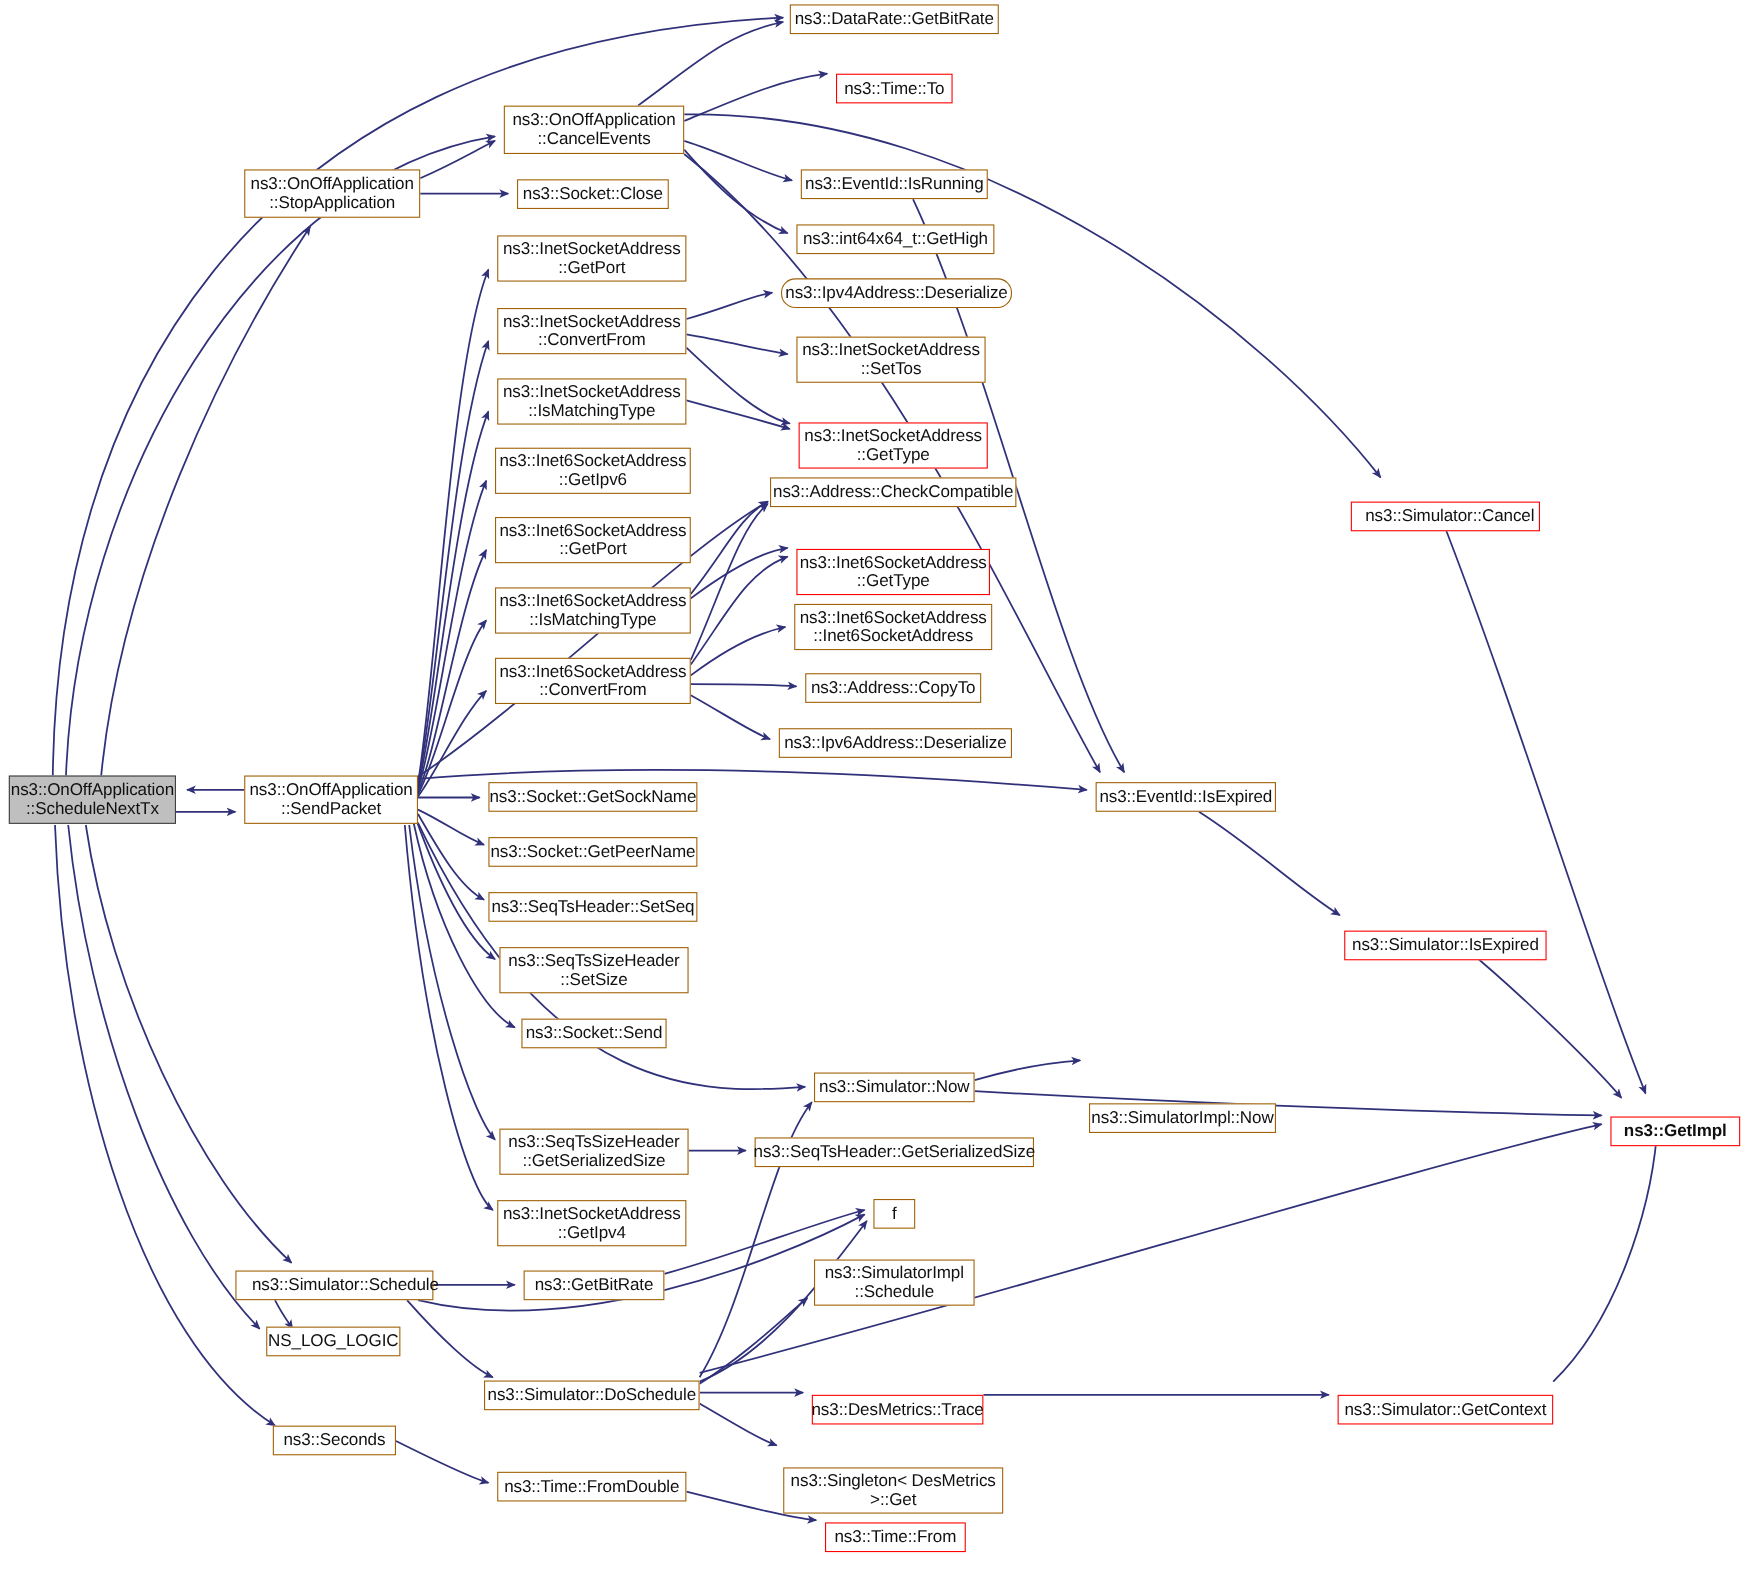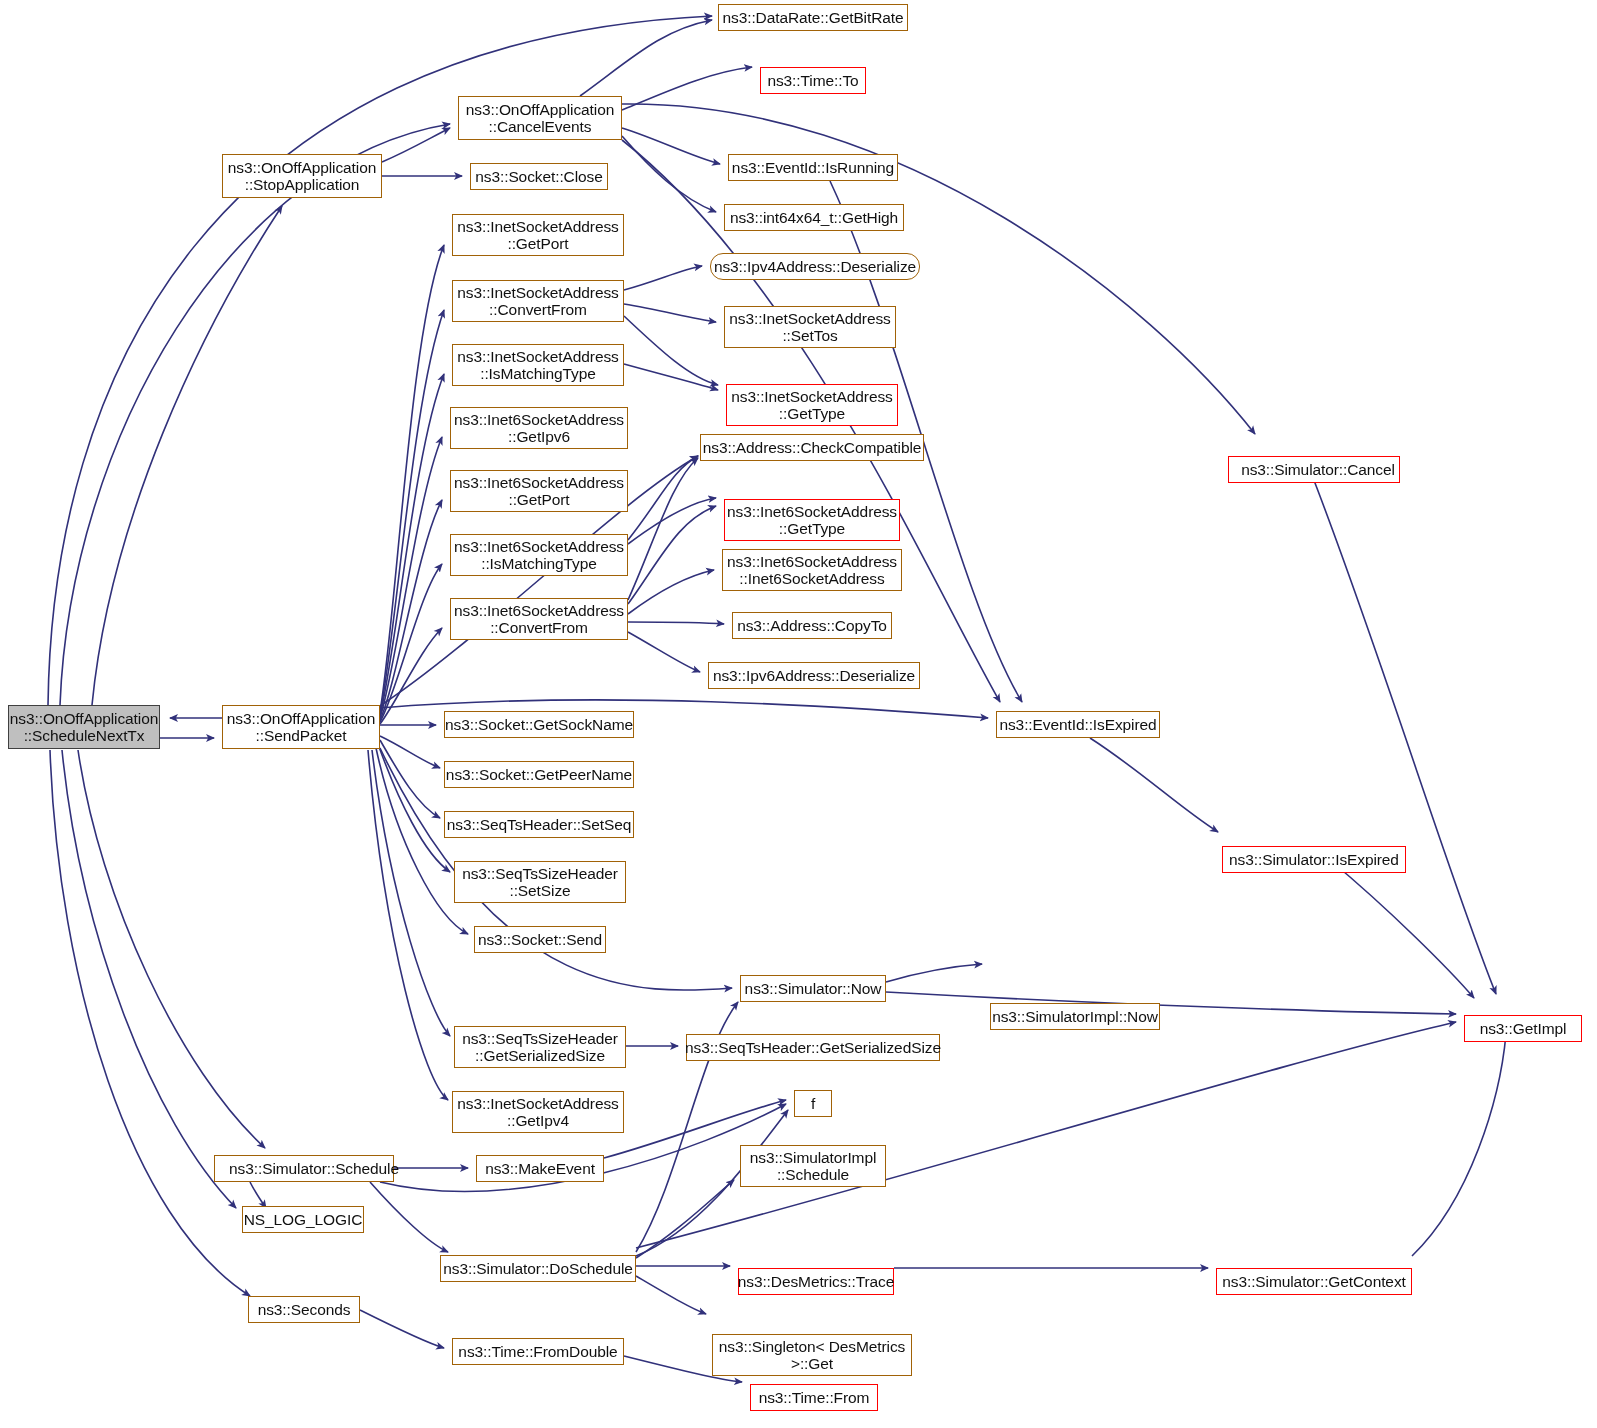--- a/index.html
+++ b/index.html
@@ -234,26 +234,26 @@
     <div class="node thick" style="left: 990px; top: 1003px; width: 170px; height: 27px;">ns3::SimulatorImpl::Now</div>
     <div class="node thick" style="left: 454px; top: 1026px; width: 172px; height: 42px;">ns3::SeqTsSizeHeader
 ::GetSerializedSize</div>
     <div class="node thick" style="left: 686px; top: 1034px; width: 254px; height: 27px;">ns3::SeqTsHeader::GetSerializedSize</div>
     <div class="node thick" style="left: 452px; top: 1091px; width: 172px; height: 42px;">ns3::InetSocketAddress
 ::GetIpv4</div>
     <div class="node thick" style="left: 794px; top: 1090px; width: 38px; height: 27px;">f</div>
     <div class="node thick" style="left: 740px; top: 1145px; width: 146px; height: 42px;">ns3::SimulatorImpl
 ::Schedule</div>
     <div class="node thick" style="left: 214px; top: 1155px; width: 180px; height: 27px; padding-left: 24px;">ns3::Simulator::Schedule</div>
-    <div class="node thick" style="left: 476px; top: 1155px; width: 128px; height: 27px;">ns3::MakeEvent</div>
+    <div class="node thick" style="left: 476px; top: 1155px; width: 128px; height: 27px;">ns3::GetBitRate</div>
     <div class="node thick" style="left: 242px; top: 1206px; width: 122px; height: 27px;">NS_LOG_LOGIC</div>
     <div class="node thick" style="left: 440px; top: 1255px; width: 196px; height: 27px;">ns3::Simulator::DoSchedule</div>
     <div class="node red" style="left: 738px; top: 1255px; width: 156px; height: 27px;">ns3::DesMetrics::Trace</div>
     <div class="node thick" style="left: 712px; top: 1334px; width: 200px; height: 42px;">ns3::Singleton&lt; DesMetrics
 &gt;::Get</div>
     <div class="node thick" style="left: 452px; top: 1338px; width: 172px; height: 27px;">ns3::Time::FromDouble</div>
     <div class="node thick" style="left: 248px; top: 1296px; width: 112px; height: 27px; text-align: right;">ns3::Seconds</div>
     <div class="node red" style="left: 750px; top: 1371px; width: 128px; height: 27px;">ns3::Time::From</div>
     <div class="node red" style="left: 1228px; top: 443px; width: 172px; height: 27px; padding-left: 12px;">ns3::Simulator::Cancel</div>
     <div class="node red" style="left: 1222px; top: 833px; width: 184px; height: 27px;">ns3::Simulator::IsExpired</div>
-    <div class="node red" style="left: 1464px; top: 1002px; width: 118px; height: 27px;">ns3::GetImpl</div>
+    <div class="node red" style="left: 1464px; top: 1002px; width: 118px; height: 27px; font-weight: bold;">ns3::GetImpl</div>
     <div class="node red" style="left: 1216px; top: 1255px; width: 196px; height: 27px;">ns3::Simulator::GetContext</div>
   </div>
 
 </body></html>

